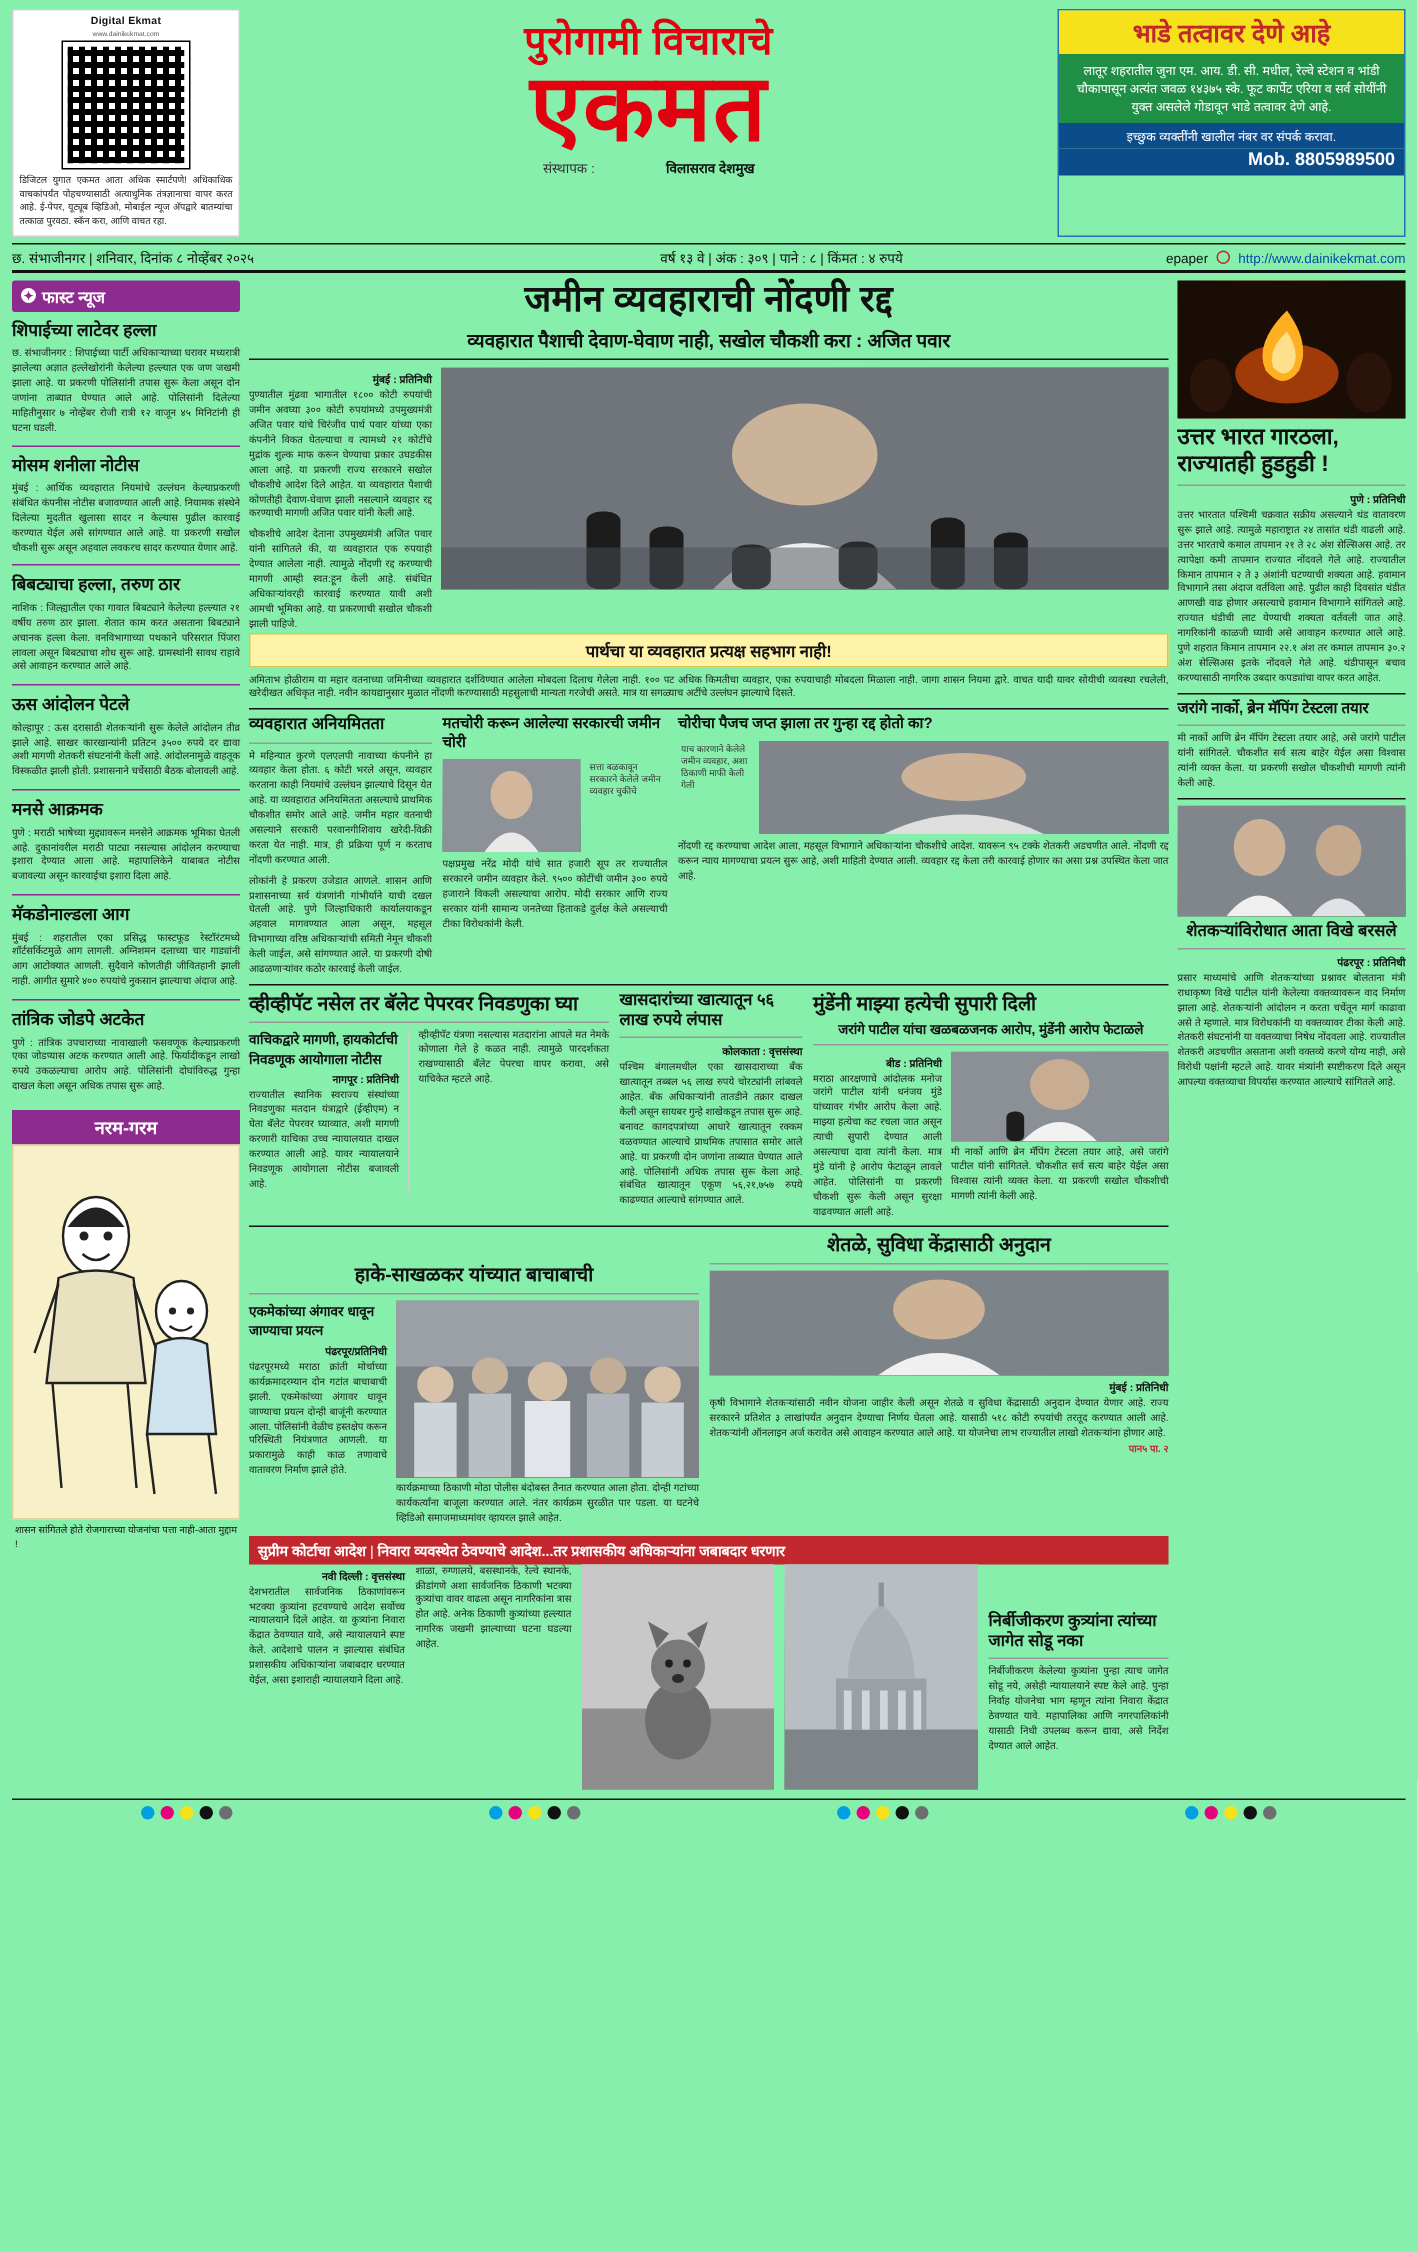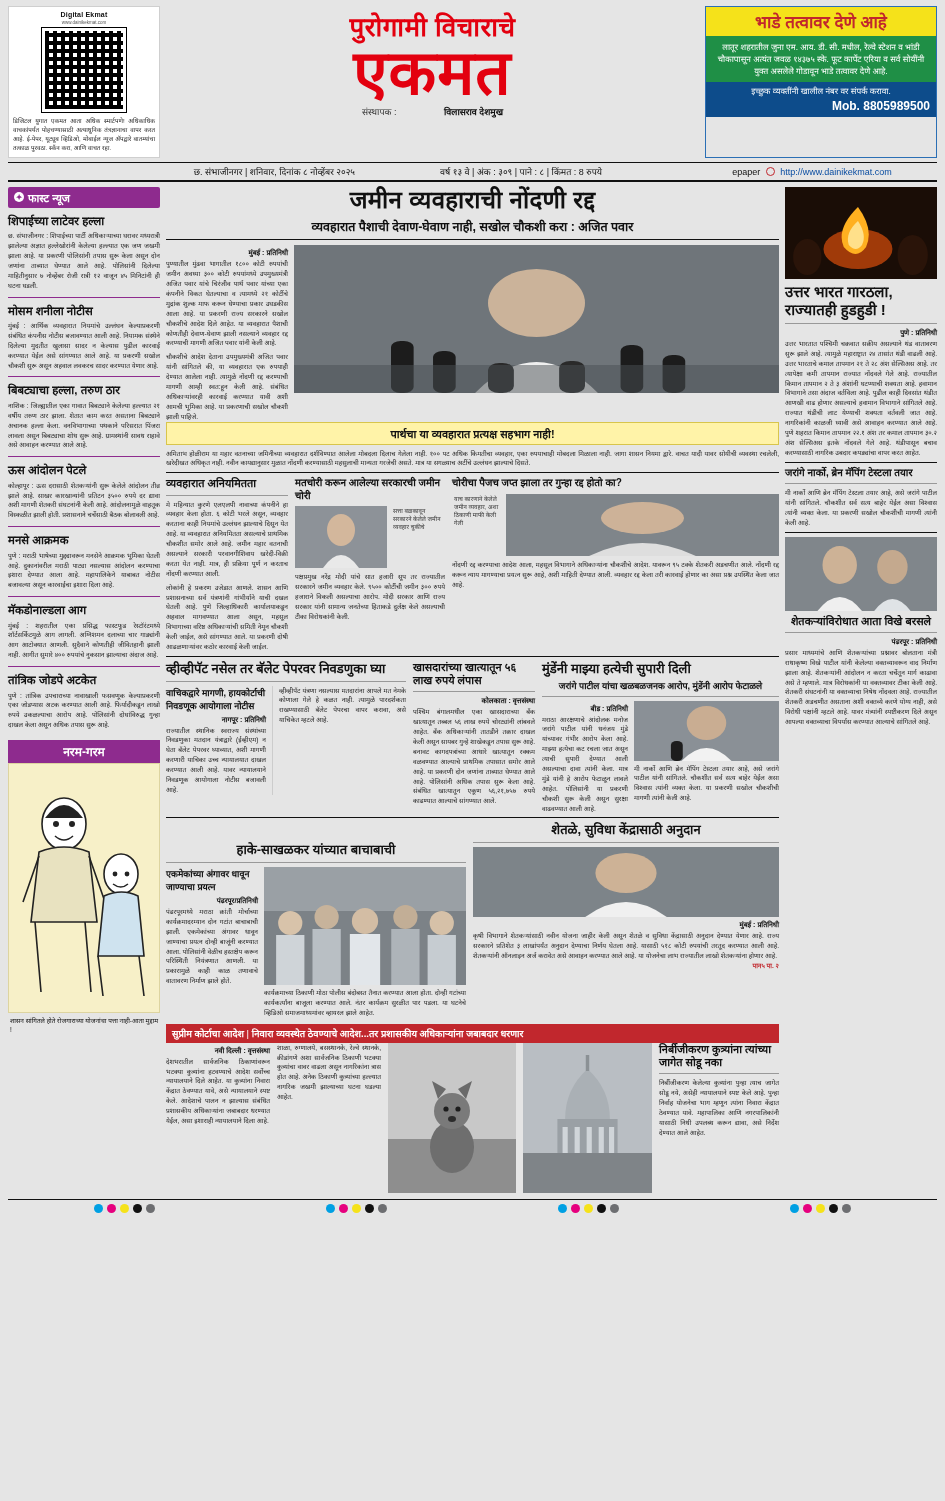--- a/index.html
+++ b/index.html
@@ -3,21 +3,21 @@
 <meta charset="utf-8">
 <style>
   * { box-sizing: border-box; }
   html, body { margin:0; padding:0; }
   body {
     width: 945px;
     font-family: "Liberation Sans", sans-serif;
     background: #ffffff;
     color: #111;
   }
-  .page { width:945px; min-height:1501px; padding:6px 8px 4px 8px; position:relative; background:#e5e5e5; }
+  .page { width:945px; min-height:1501px; padding:6px 8px 4px 8px; position:relative; background:#86efac; }
 
   
   .masthead { display:flex; align-items:stretch; gap:6px; }
   .qr-box { width:152px; border:1px solid #cfcfcf; padding:4px; display:flex; flex-direction:column; align-items:center; background:#fff;}
   .qr-title { font-size:7px; font-weight:bold; margin-bottom:2px; letter-spacing:.2px;}
   .qr-sub { font-size:4.5px; color:#555; margin-bottom:3px;}
   .qr { width:84px; height:84px; background:
       repeating-linear-gradient(90deg,#000 0 4px,#fff 4px 8px),
       repeating-linear-gradient(0deg,#000 0 4px,transparent 4px 8px);
       background-blend-mode:multiply; border:3px solid #fff; outline:1px solid #000;}
@@ -30,23 +30,23 @@
   .founder b{ color:#111;margin-left:45px;}
 
   .promo-box { width:232px; border:1px solid #2b6fb5; }
   .promo-head { background:#f5e21a; color:#c1272d; font-weight:bold; font-size:17px; text-align:center; padding:3px 2px;}
   .promo-body { background:#1f8f46; color:#fff; font-size:8.3px; line-height:1.45; padding:5px 6px; text-align:center;}
   .promo-foot { background:#0d4c8b; color:#fff; font-size:8.3px; text-align:center; padding:3px 4px;}
   .promo-phone { background:#0d4c8b; color:#fff; font-weight:bold; font-size:12px; text-align:right; padding:0 6px 4px 0;}
 
   
   .infobar { display:flex; align-items:center; border-top:1px solid #111; border-bottom:2px solid #111; margin-top:4px; font-size:9px; padding:2px 0;}
-  .infobar .left { flex:1.15; text-align:right; }
+  .infobar .left { flex:1.15; text-align:left; }
   .infobar .mid { flex:1.1; text-align:center; }
-  .infobar .right { width:250px; text-align:center; font-size:9px; color:#111;}
+  .infobar .right { width:250px; text-align:right; font-size:9px; color:#111;}
   .epaper-link { color:#0b4ea2; }
   .globe { display:inline-block; width:9px; height:9px; border-radius:50%; border:1px solid #c1272d; position:relative; top:1px; margin:0 3px;}
 
   
   .grid { display:flex; gap:6px; margin-top:5px; }
   .col-left { width:152px; }
   .col-mid { flex:1; }
   .col-right { width:152px; }
 
   
@@ -116,21 +116,21 @@
     <div class="promo-box">
       <div class="promo-head">भाडे तत्वावर देणे आहे</div>
       <div class="promo-body">लातूर शहरातील जुना एम. आय. डी. सी. मधील, रेल्वे स्टेशन व भांडी चौकापासून अत्यंत जवळ १४३७५ स्के. फूट कार्पेट एरिया व सर्व सोयींनी युक्त असलेले गोडावून भाडे तत्वावर देणे आहे.</div>
       <div class="promo-foot">इच्छुक व्यक्तींनी खालील नंबर वर संपर्क करावा.</div>
       <div class="promo-phone">Mob. 8805989500</div>
     </div>
   </div>
 
   <div class="infobar">
     <div class="left">छ. संभाजीनगर | शनिवार, दिनांक ८ नोव्हेंबर २०२५</div>
-    <div class="mid">वर्ष १३ वे | अंक : ३०९ | पाने : ८ | किंमत : 8 रुपये</div>
+    <div class="mid">वर्ष १३ वे | अंक : ३०९ | पाने : ८ | किंमत : ४ रुपये</div>
     <div class="right">
       <span>epaper</span>
       <span class="globe"></span>
       <span class="epaper-link">http://www.dainikekmat.com</span>
     </div>
   </div>
 
   <div class="grid">
 
     <div class="col-left">
@@ -415,21 +415,21 @@
                 <path d="M75 26 q26 20 26 50 h-52 q0 -30 26 -50 z" fill="#aab0b5"></path>
                 <rect x="73" y="12" width="4" height="16" fill="#8b9195"></rect>
                 <rect x="46" y="84" width="6" height="26" fill="#d0d5d9"></rect>
                 <rect x="60" y="84" width="6" height="26" fill="#d0d5d9"></rect>
                 <rect x="74" y="84" width="6" height="26" fill="#d0d5d9"></rect>
                 <rect x="88" y="84" width="6" height="26" fill="#d0d5d9"></rect>
                 <rect x="100" y="84" width="6" height="26" fill="#d0d5d9"></rect>
               </svg>
             </div>
           </div>
-          <div style="width:120px;">
+          <div style="width:120px;margin-top:32px;">
             <div class="subhead sm">निर्बीजीकरण कुत्र्यांना त्यांच्या जागेत सोडू नका</div>
             <div class="hr-thin"></div>
             <div class="body-txt">निर्बीजीकरण केलेल्या कुत्र्यांना पुन्हा त्याच जागेत सोडू नये, असेही न्यायालयाने स्पष्ट केले आहे. पुन्हा निर्वाह योजनेचा भाग म्हणून त्यांना निवारा केंद्रात ठेवण्यात यावे. महापालिका आणि नगरपालिकांनी यासाठी निधी उपलब्ध करून द्यावा, असे निर्देश देण्यात आले आहेत.</div>
           </div>
         </div>
       </div>
     </div>
 
     <div class="col-right">
       <div class="photo fire" style="height:92px;">

